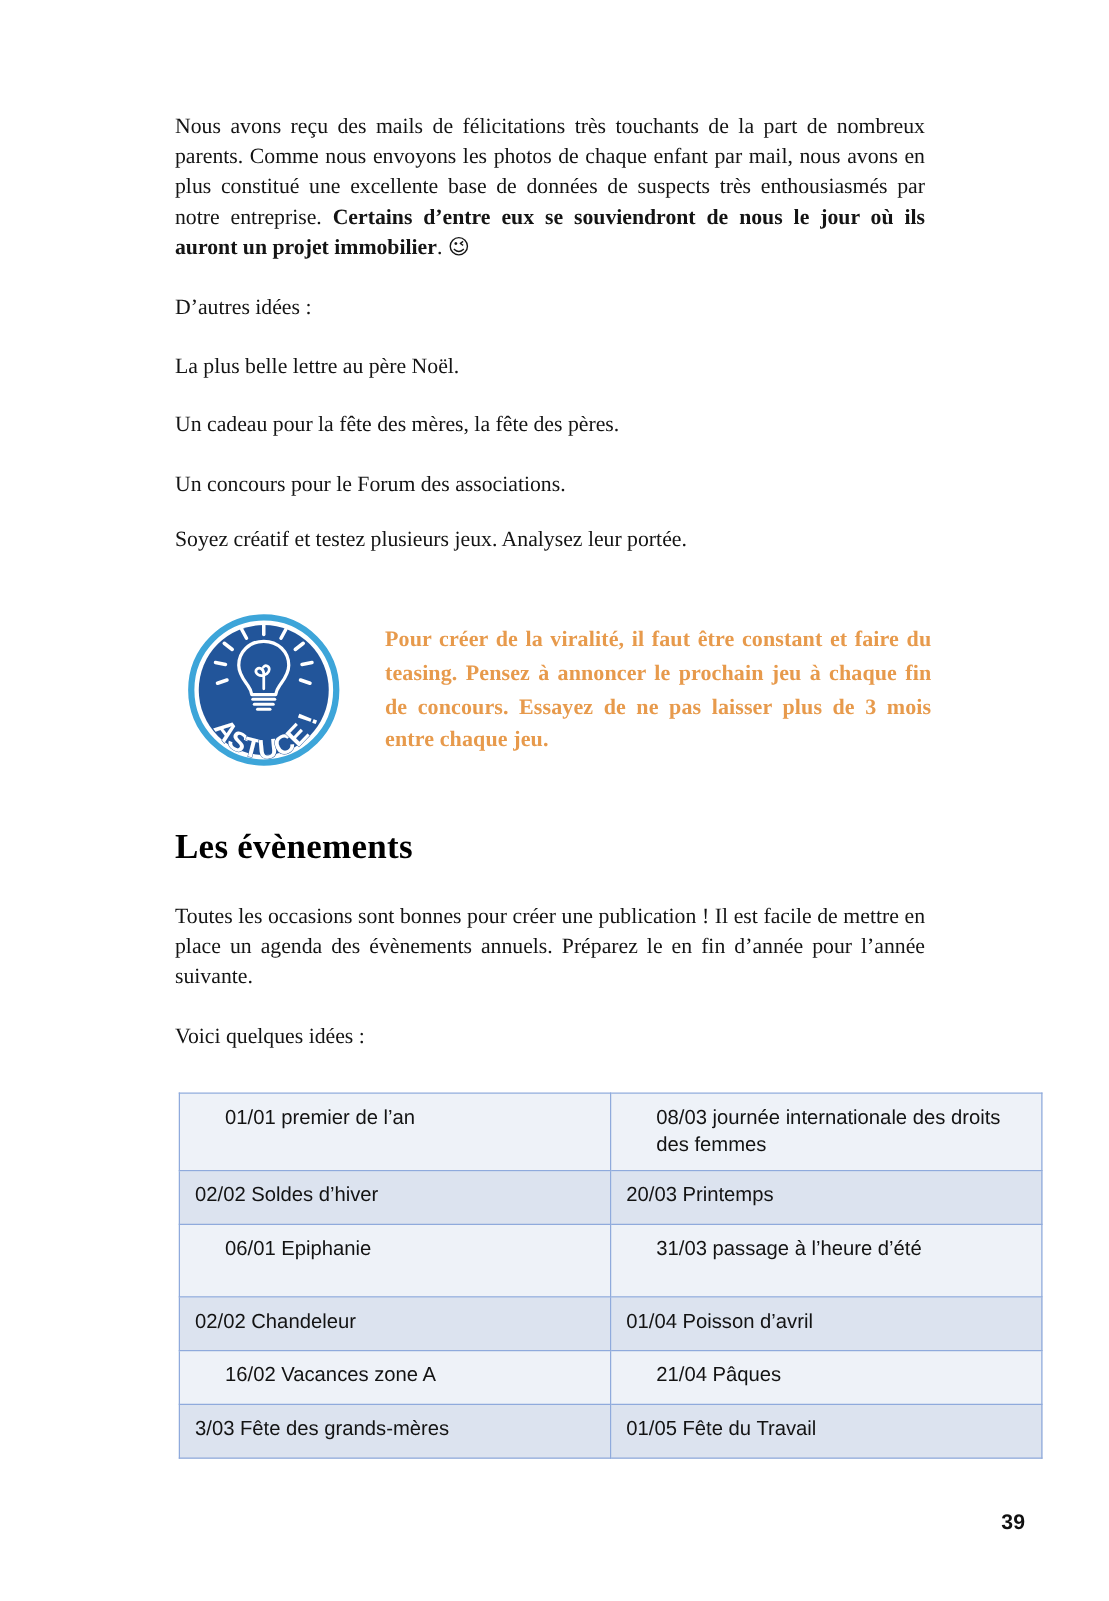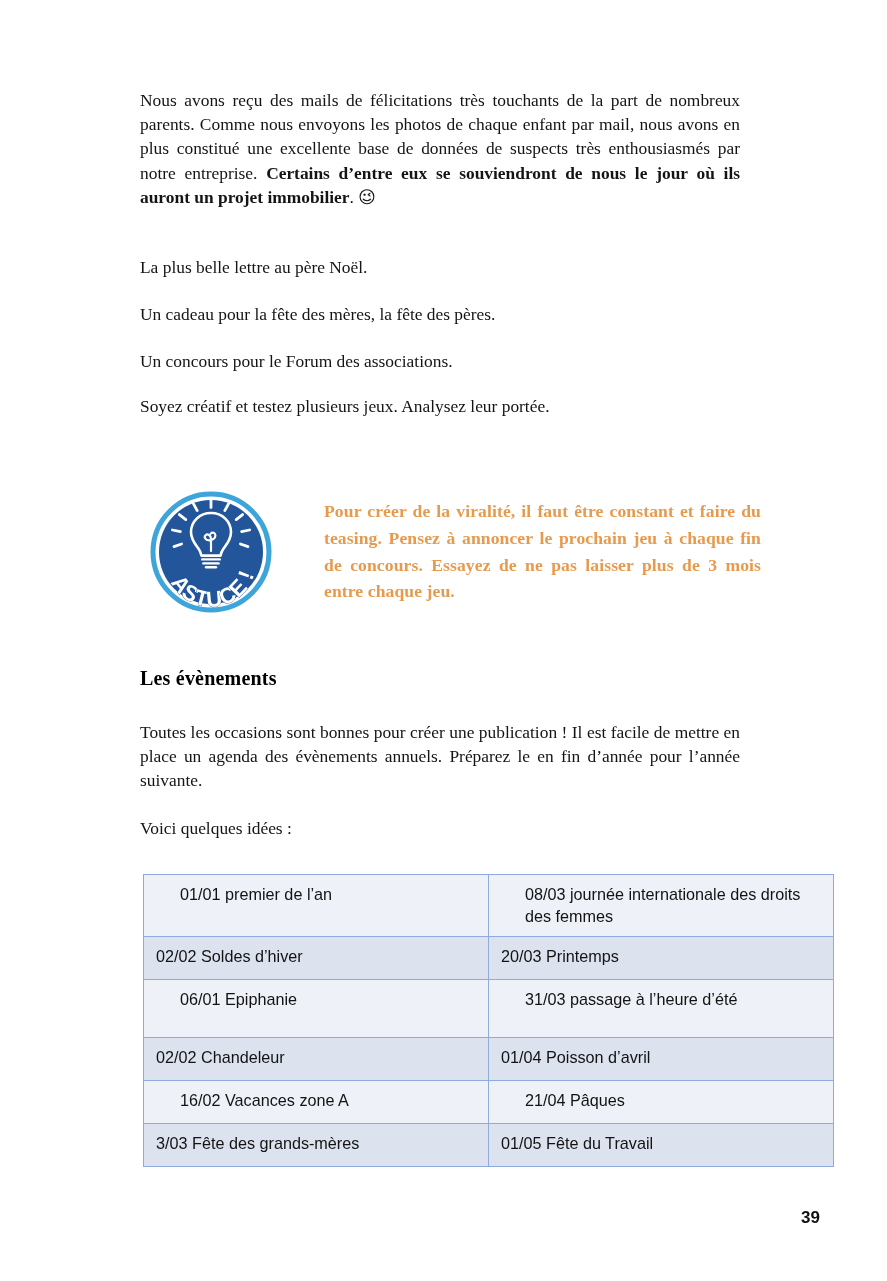--- a/index.html
+++ b/index.html
@@ -76,21 +76,21 @@
   }
 
   .badge-svg {
     display: block;
     width: 122px;
     height: 122px;
   }
 
   .tip-text {
     position: absolute;
-    left: 184px;
+    left: 168px;
     top: 12px;
     width: 437px;
     margin: 0;
     font-family: "Liberation Serif", "DejaVu Serif", serif;
     font-weight: bold;
     font-size: 17.6px;
     line-height: 26.8px;
     color: #e79a4c;
     text-align: justify;
     text-justify: inter-word;
@@ -98,21 +98,21 @@
   }
 
   
   h2.section-heading {
     position: absolute;
     left: 140px;
     top: 661px;
     margin: 0;
     font-family: "Liberation Serif", "DejaVu Serif", serif;
     font-weight: bold;
-    font-size: 20px;
+    font-size: 28px;
     line-height: 34px;
     color: #000000;
     letter-spacing: 0.2px;
   }
 
   .after-heading {
     position: absolute;
     left: 140px;
     top: 720px;
     width: 600px;
@@ -164,20 +164,21 @@
 <body>
 
 <div class="page">
 
   <div class="content">
 
     <p class="body-text"><span>Nous avons reçu des mails de félicitations très touchants de la part de nombreux parents. Comme nous envoyons les photos de chaque enfant par mail, nous avons en plus constitué une excellente base de données de suspects très enthousiasmés par notre entreprise. </span><span class="strong-run">Certains d’entre eux se souviendront de nous le jour où ils auront un projet immobilier</span><span>. </span><span class="emoji">😉</span></p>
 
     <div class="gap-23"></div>
 
+    <p class="body-text nojust">D’autres idées :</p>
 
     <div class="gap-23"></div>
 
     <p class="body-text nojust">La plus belle lettre au père Noël.</p>
 
     <div class="gap-23"></div>
 
     <p class="body-text nojust">Un cadeau pour la fête des mères, la fête des pères.</p>
 
     <div class="gap-23"></div>

